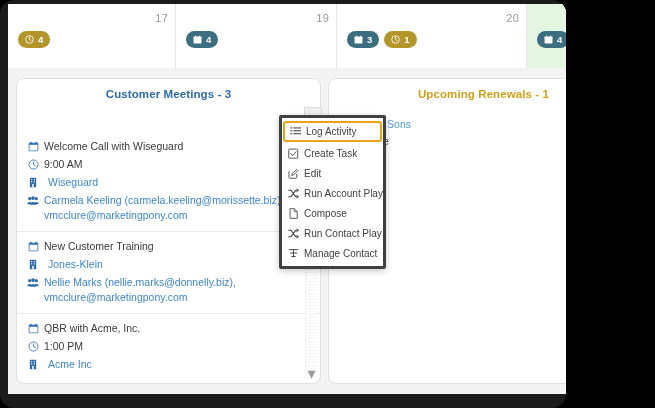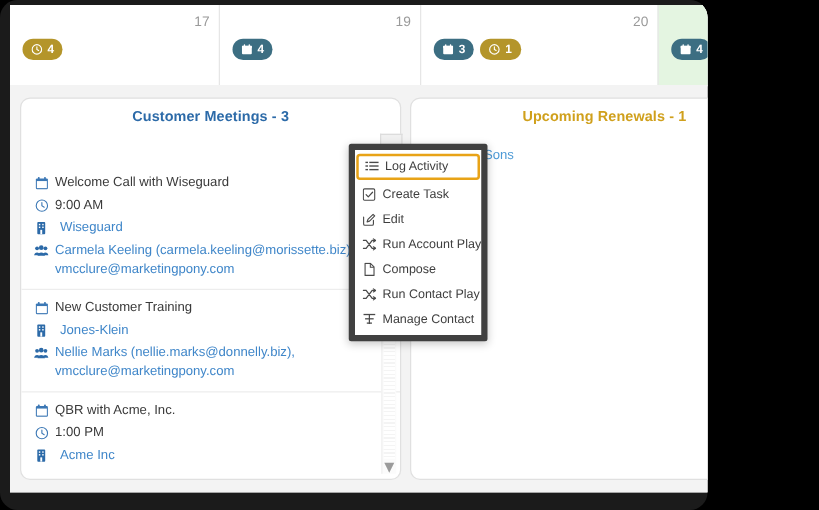--- a/index.html
+++ b/index.html
@@ -135,21 +135,21 @@
   #vscroll-down{
     position:absolute;left:0;right:0;bottom:0;height:12px;
     display:flex;align-items:center;justify-content:center;
     color:#9b9b9b;
   }
 
   
   #ctx-menu{
     position:absolute;left:271px;top:111px;width:101px;
     background:#ffffff;
-    border:5px solid #404040;
+    border:3px solid #404040;
     border-radius:2px;
     box-shadow:0 2px 7px rgba(0,0,0,.22);
     padding:3px 0 3px 0;
     z-index:40;
   }
   .mi{
     display:flex;align-items:center;gap:5px;
     height:20px;padding:0 6px;
     font-size:10px;color:#3e3e3e;
     box-sizing:border-box;

